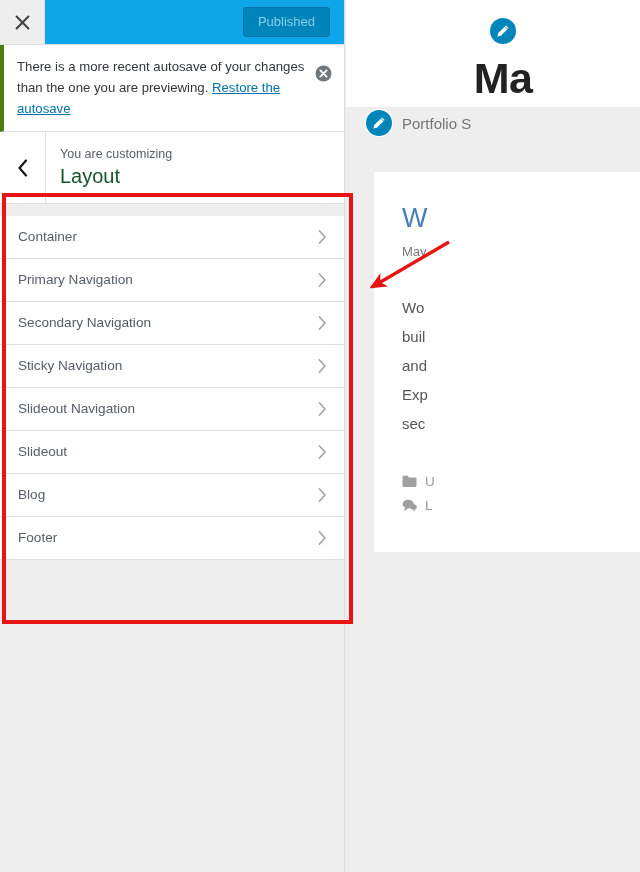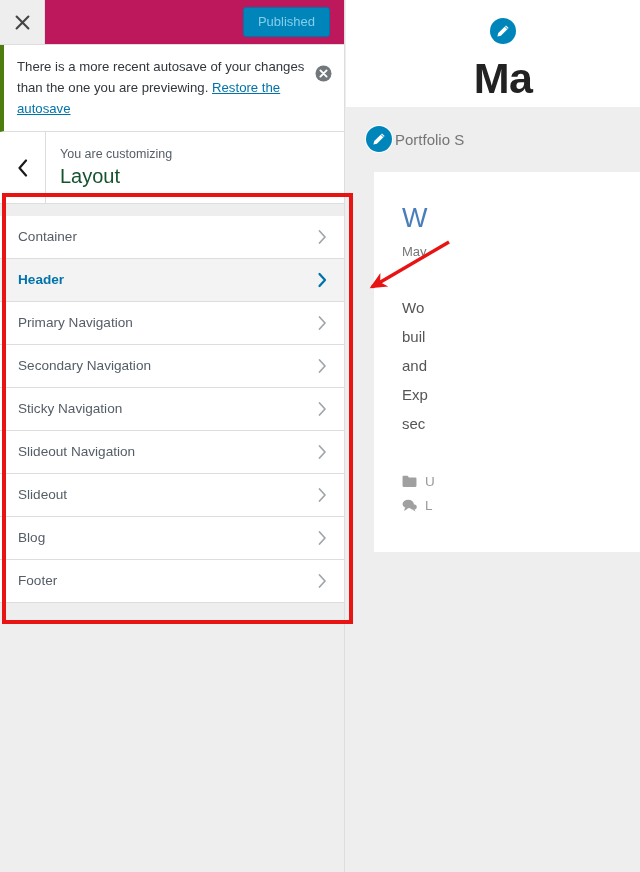--- a/index.html
+++ b/index.html
@@ -26,21 +26,21 @@
     width: 345px;
     height: 872px;
     background: #eeeeee;
     border-right: 1px solid #dddddd;
   }
 
   
   .cz-topbar {
     position: relative;
     height: 45px;
-    background: #be185d;
+    background: #0ea5e9;
     border-bottom: 1px solid #dddddd;
   }
   .cz-close {
     position: absolute;
     left: 0; top: 0;
     width: 45px; height: 44px;
     background: #eeeeee;
     border-right: 1px solid #dddddd;
     display: flex; align-items: center; justify-content: center;
     cursor: pointer;
@@ -191,22 +191,22 @@
     font-size: 43px;
     font-weight: 700;
     color: #222222;
     letter-spacing: -0.5px;
     line-height: 48px;
     white-space: nowrap;
   }
   .pv-tagline-row {
     display: flex;
     align-items: center;
-    gap: 3px;
-    margin-top: 24px;
+    gap: 10px;
+    margin-top: 8px;
   }
   .pv-tagline {
     font-size: 15px;
     color: #757575;
     white-space: nowrap;
   }
   .cz-edit-pencil {
     flex: 0 0 26px;
     width: 26px; height: 26px;
     border-radius: 50%;
@@ -314,26 +314,20 @@
         <div class="cz-eyebrow">You are customizing</div>
         <div class="cz-panel-title">Layout</div>
       </div>
     </div>
 
     <div class="cz-section-list" id="section-list">
         <div class="cz-section">
           <span class="cz-section-label">Container</span>
           <svg class="cz-chevron" viewBox="0 0 16 16">
             <path d="M5.5 2 L11 8 L5.5 14" fill="none" stroke="#a0a5aa" stroke-width="1.7" stroke-linecap="round" stroke-linejoin="round"></path>
-          </svg>
-        </div>
-        <div class="cz-section is-active">
-          <span class="cz-section-label">Header</span>
-          <svg class="cz-chevron" viewBox="0 0 16 16">
-            <path d="M5.5 2 L11 8 L5.5 14" fill="none" stroke="#0073aa" stroke-width="2.3" stroke-linecap="round" stroke-linejoin="round"></path>
           </svg>
         </div>
         <div class="cz-section">
           <span class="cz-section-label">Primary Navigation</span>
           <svg class="cz-chevron" viewBox="0 0 16 16">
             <path d="M5.5 2 L11 8 L5.5 14" fill="none" stroke="#a0a5aa" stroke-width="1.7" stroke-linecap="round" stroke-linejoin="round"></path>
           </svg>
         </div>
         <div class="cz-section">
           <span class="cz-section-label">Secondary Navigation</span>

